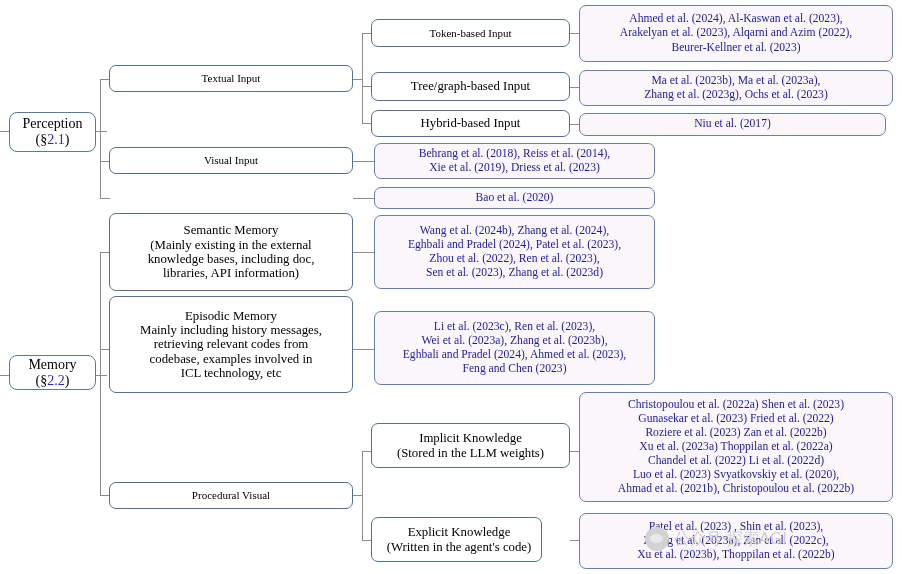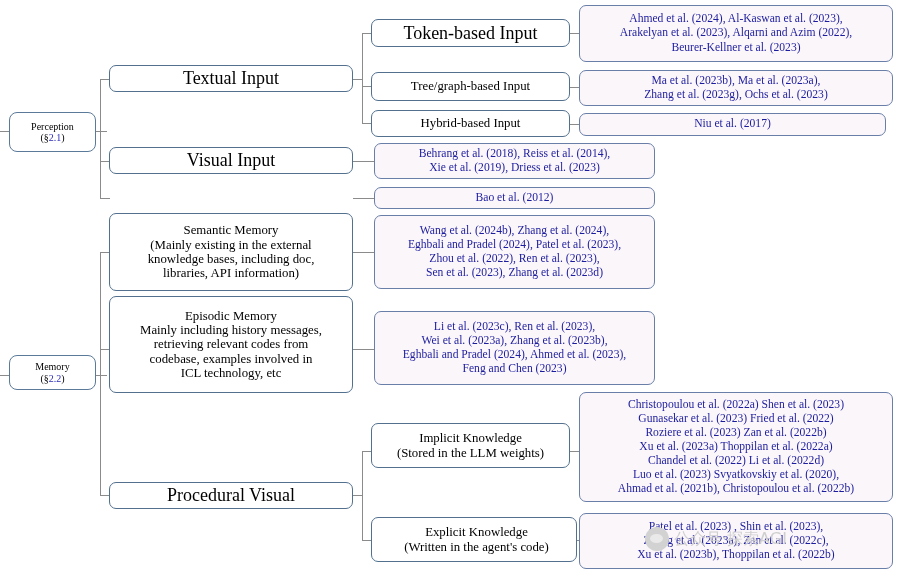--- a/index.html
+++ b/index.html
@@ -30,28 +30,28 @@
     justify-content: flex-end;
     text-align: center;
     color: #000000;
     line-height: 1.12;
     padding: 1px 3px;
   }
   .node .txt { display: block; width: 100%; }
 
   
   .root {
-    font-size: 10px;
+    font-size: 14px;
     border-color: #5b7a99;
     border-radius: 8px;
   }
   .root .sec { color: #2b2bbb; }
 
   
-  .cat { font-size: 18px; }
+  .cat { font-size: 11px; }
   .cat.small { font-size: 12.8px; }
 
   
   .cite {
     background: #fbf6fa;
     border-color: #6a7fa8;
     color: #1c1c9e;
     font-size: 11.6px;
     line-height: 1.22;
     border-radius: 7px;
@@ -185,42 +185,42 @@
   </div>
 
   <div class="node cat small" style="left:371px; top:110px; width:199px; height:27px;">
     <span class="txt pre">Hybrid-based Input</span>
   </div>
 
   <div class="node cat small" style="left:371px; top:423px; width:199px; height:45px;">
     <span class="txt pre">Implicit Knowledge<br>(Stored in the LLM weights)</span>
   </div>
 
-  <div class="node cat small" style="left:371px; top:517px; width:206px; height:45px;padding-left:8px;">
+  <div class="node cat small" style="left:371px; top:517px; width:171px; height:45px;padding-left:8px;">
     <span class="txt pre">Explicit Knowledge<br>(Written in the agent's code)</span>
   </div>
 
   <div class="node cite" style="left:579px; top:5px; width:314px; height:57px;">
     <span class="txt pre">Ahmed et al. (2024), Al-Kaswan et al. (2023),<br>Arakelyan et al. (2023),  Alqarni and Azim (2022),<br>Beurer-Kellner et al. (2023)</span>
   </div>
 
   <div class="node cite" style="left:579px; top:70px; width:314px; height:36px;">
     <span class="txt pre">Ma et al. (2023b),  Ma et al. (2023a),<br>Zhang et al. (2023g), Ochs et al. (2023)</span>
   </div>
 
   <div class="node cite" style="left:579px; top:113px; width:307px; height:23px;">
     <span class="txt pre">Niu et al. (2017)</span>
   </div>
 
   <div class="node cite" style="left:374px; top:143px; width:281px; height:36px;">
     <span class="txt pre">Behrang et al. (2018), Reiss et al. (2014),<br>Xie et al. (2019), Driess et al. (2023)</span>
   </div>
 
   <div class="node cite" style="left:374px; top:187px; width:281px; height:22px;">
-    <span class="txt pre">Bao et al. (2012)</span>
+    <span class="txt pre">Bao et al. (2020)</span>
   </div>
 
   <div class="node cite" style="left:374px; top:215px; width:281px; height:74px;">
     <span class="txt pre">Wang et al. (2024b), Zhang et al. (2024),<br>Eghbali and Pradel (2024), Patel et al. (2023),<br>Zhou et al. (2022), Ren et al. (2023),<br>Sen et al. (2023), Zhang et al. (2023d)</span>
   </div>
 
   <div class="node cite" style="left:374px; top:311px; width:281px; height:74px;">
     <span class="txt pre">Li et al. (2023c), Ren et al. (2023),<br>Wei et al. (2023a), Zhang et al. (2023b),<br>Eghbali and Pradel (2024), Ahmed et al. (2023),<br>Feng and Chen (2023)</span>
   </div>
 

